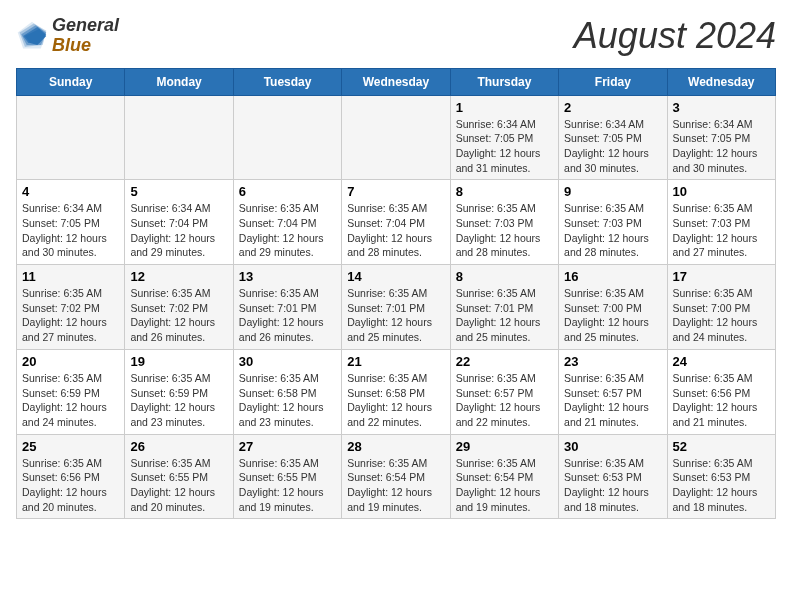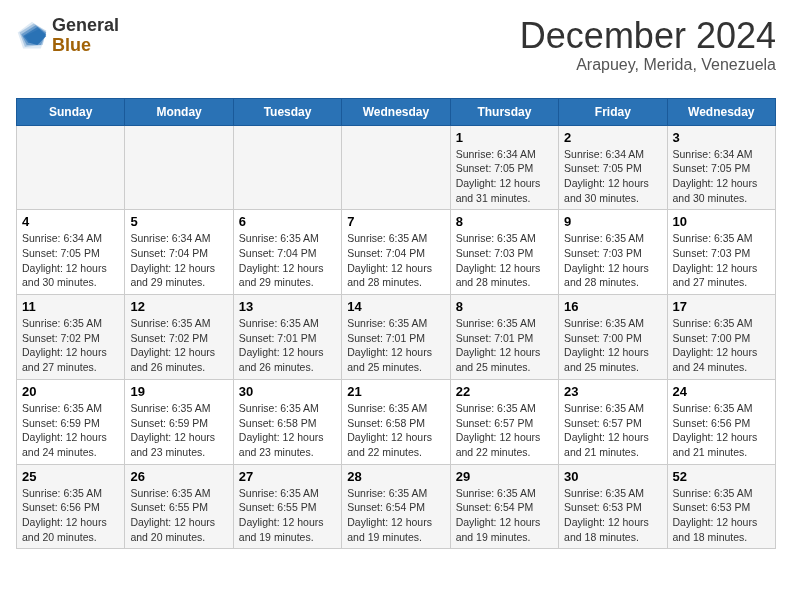--- a/index.html
+++ b/index.html
@@ -7,21 +7,22 @@
       font-family: Arial, sans-serif;
       background: #fff;
       width: 792px;
       min-height: 612px;
       padding: 16px;
     }
     .header {
       display: flex;
       justify-content: space-between;
       align-items: flex-start;
-      margin-bottom: 24px;
+      margin-bottom: 12px;
+      font-style: italic;
     }
     .logo {
       display: flex;
       align-items: center;
       gap: 4px;
     }
     .logo-text {
       display: flex;
       flex-direction: column;
       line-height: 1.1;
@@ -108,22 +109,21 @@
       <polygon points="22,6 34,14 28,28 12,28 6,16" fill="#2a72b5" opacity="0.5"></polygon>
       <polygon points="24,8 34,16 26,26 14,26 8,18" fill="#2a72b5" opacity="0.8"></polygon>
       <polygon points="26,10 34,18 24,28 16,26 10,18" fill="#2a72b5"></polygon>
     </svg>
     <div class="logo-text">
       <span class="logo-general">General</span>
       <span class="logo-blue">Blue</span>
     </div>
   </div>
   <div class="title-block">
-    <div class="main-title">December 2024</div>
-    <div class="subtitle">Arapuey, Merida, Venezuela</div>
+    <div class="main-title">August 2024</div>
   </div>
 </div>
 
 <table>
   <thead>
     <tr>
     <th>Sunday</th>
         <th>Monday</th>
         <th>Tuesday</th>
         <th>Wednesday</th>

